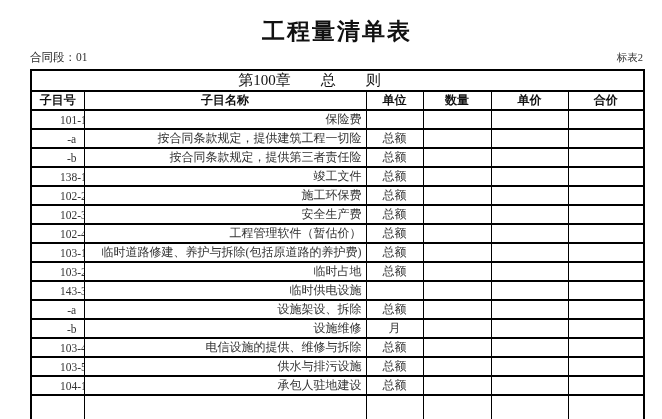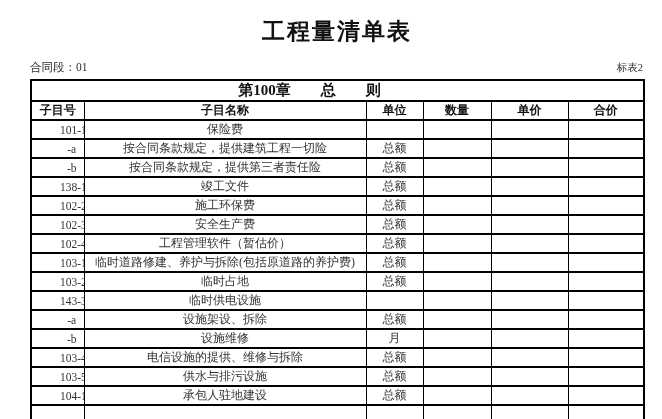--- a/index.html
+++ b/index.html
@@ -19,21 +19,21 @@
     margin-top: 16px;
     text-align: center;
     font-size: 23px;
     font-weight: bold;
     letter-spacing: 2px;
     transform: translateX(6px);
     color: #111;
   }
   .meta {
     width: 613px;
-    margin: 13px 0 4px 30px;
+    margin: 3px 0 4px 30px;
     display: flex;
     justify-content: space-between;
     align-items: flex-end;
   }
   .meta .left { font-size: 11.5px; color: #2e2e2e; }
   .meta .right { font-size: 10.5px; color: #2e2e2e; }
   table.boq {
     margin-left: 30px;
     width: 613px;
     table-layout: fixed;
@@ -43,37 +43,37 @@
   table.boq th, table.boq td {
     border: 1px solid #000;
     border-top-width: 2px;
     border-bottom-width: 2px;
     overflow: hidden;
     white-space: nowrap;
   }
   th.chapter {
     height: 21px;
     font-size: 15px;
-    font-weight: bold;
+    font-weight: normal;
     text-align: center;
     white-space: pre;
     padding-right: 56px; 
     color: #111;
   }
   tr.colhead th {
     height: 18px;
     font-size: 12px;
     font-weight: bold;
     text-align: center;
     color: #111;
     margin-top: 48px;
   }
   td { height: 16.3px; font-size: 12px; color: #333; }
   td.c-no   { text-align: center; font-size: 11.5px; padding-left: 28px; }
-  td.c-name { text-align: center; padding: 0 4px; }
+  td.c-name { text-align: right; padding: 0 4px; }
   td.c-unit { text-align: center; }
   tbody tr:last-child td { height: 34px; }
 </style>
 </head>
 <body>
 
 <div class="page">
 
   <div class="title">工程量清单表</div>
 

